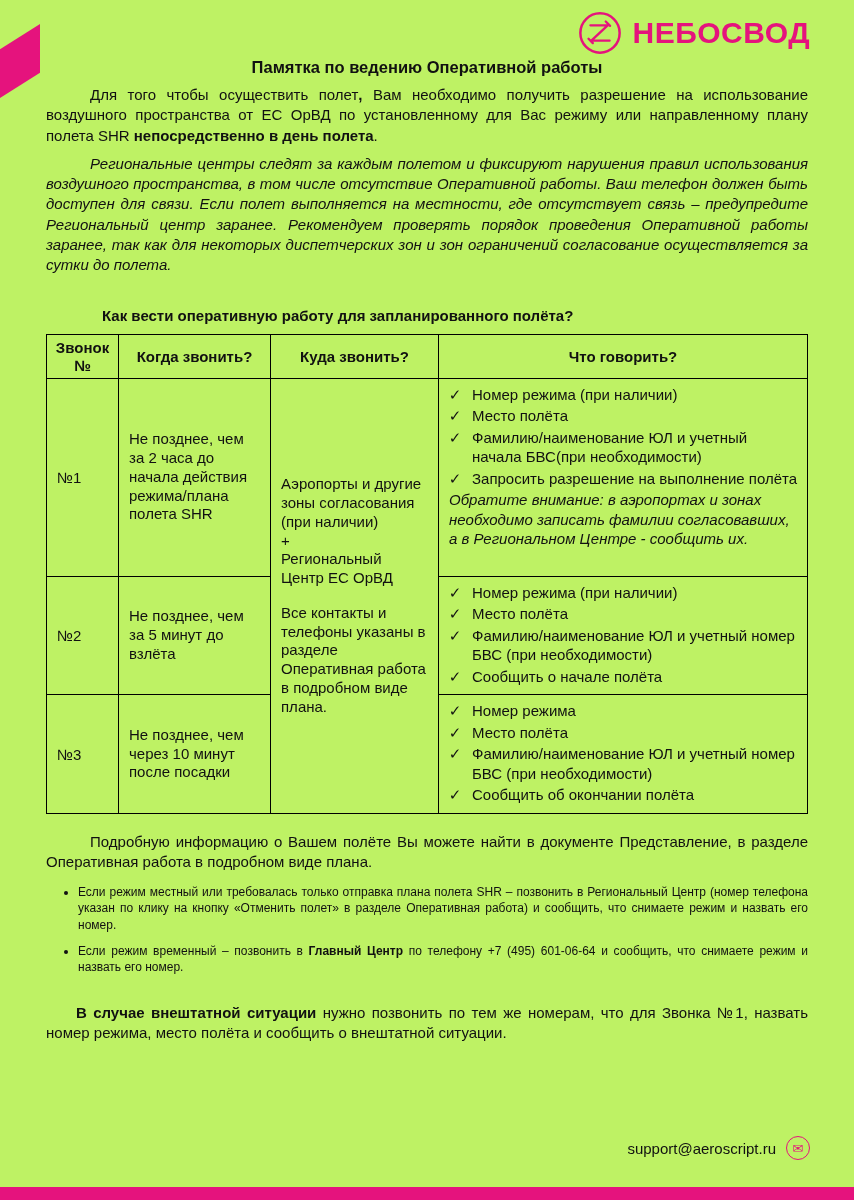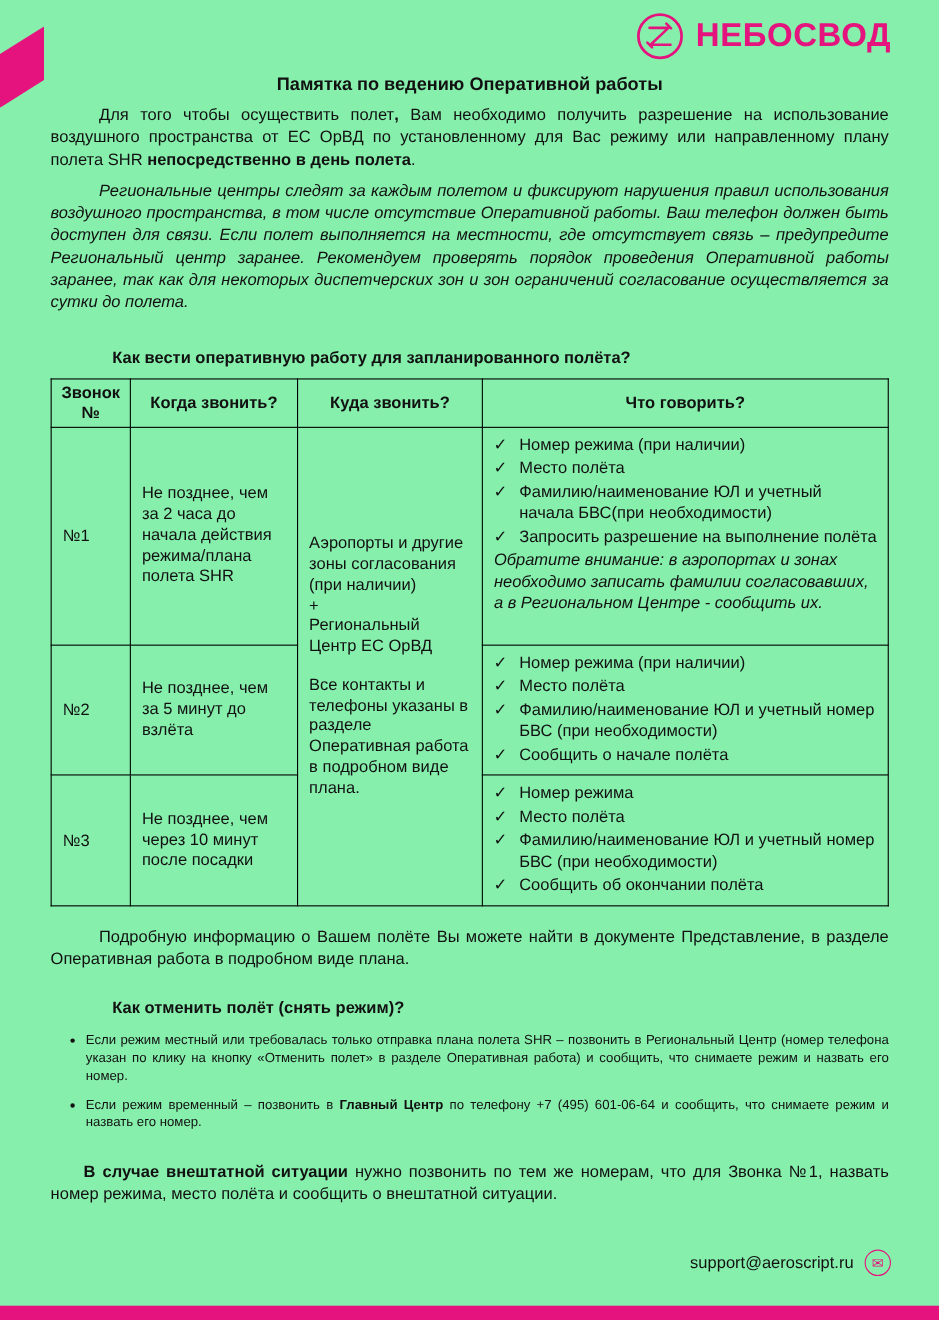--- a/index.html
+++ b/index.html
@@ -1,27 +1,27 @@
 <!DOCTYPE html>
 <html style="--accent: #e5137d;"><head>
 <meta charset="utf-8">
 <style>
   * { box-sizing: border-box; margin: 0; padding: 0; }
   html, body { background: #ffffff; }
   body { font-family: "Liberation Sans", sans-serif; color: #111; }
-  .page { position: relative; width: 854px; height: 1200px; margin: 0 auto; background: #86efac; overflow: hidden; }
+  .page { position: relative; width: 854px; height: 1200px; margin: 0 auto; background: #bef264; overflow: hidden; }
 
   .corner-ribbon { position: absolute; left: 0; top: 24px; width: 40px; height: 74px;
     background: var(--accent); clip-path: polygon(0 34%, 100% 0, 100% 66%, 0 100%); }
 
   .header { display: flex; justify-content: flex-end; align-items: center; gap: 10px; padding: 10px 44px 0 0; }
   .logo-icon { width: 46px; height: 46px; color: var(--accent); }
   .brand { color: var(--accent); font-size: 30px; font-weight: bold; letter-spacing: 0.5px; }
 
-  .title { text-align: center; font-weight: bold; font-size: 16.5px; margin-top: 12px; }
+  .title { text-align: center; font-weight: bold; font-size: 16.5px; margin-top: 2px; }
 
   .content { padding: 0 46px; }
   p.body { font-size: 15px; line-height: 1.35; text-align: justify; text-indent: 44px; margin-top: 8px; }
   .italic { font-style: italic; }
   .b { font-weight: bold; }
 
   .sec-heading { font-weight: bold; font-size: 15px; margin: 32px 0 0 56px; }
 
   table.ops { width: 100%; border-collapse: collapse; margin-top: 10px; }
   table.ops th, table.ops td { border: 1.5px solid #000; font-size: 15px; }
@@ -170,21 +170,20 @@
                   <span class="say-text">Сообщить об окончании полёта</span>
                 </li>
           </ul>
         </td>
       </tr>
     </tbody>
       </table>
 
     <p class="body" style="margin-top:18px">Подробную информацию о Вашем полёте Вы можете найти в документе Представление, в разделе Оперативная работа в подробном виде плана.</p>
 
-    <div class="sec-heading" style="margin-top:26px">Как отменить полёт (снять режим)?</div>
 
     <ul class="bullets">
       <li>Если режим местный или требовалась только отправка плана полета SHR – позвонить в Региональный Центр (номер телефона указан по клику на кнопку «Отменить полет» в разделе Оперативная работа) и сообщить, что снимаете режим и назвать его номер.</li>
       <li><span>Если режим временный – позвонить в </span><span class="b">Главный Центр</span><span> по телефону +7 (495) 601-06-64 и сообщить, что снимаете режим и назвать его номер.</span></li>
     </ul>
 
 
     <p class="body emergency"><span class="b">В случае внештатной ситуации</span><span> нужно позвонить по тем же номерам, что для Звонка №1, назвать номер режима, место полёта и сообщить о внештатной ситуации.</span></p>
 
   </div>

